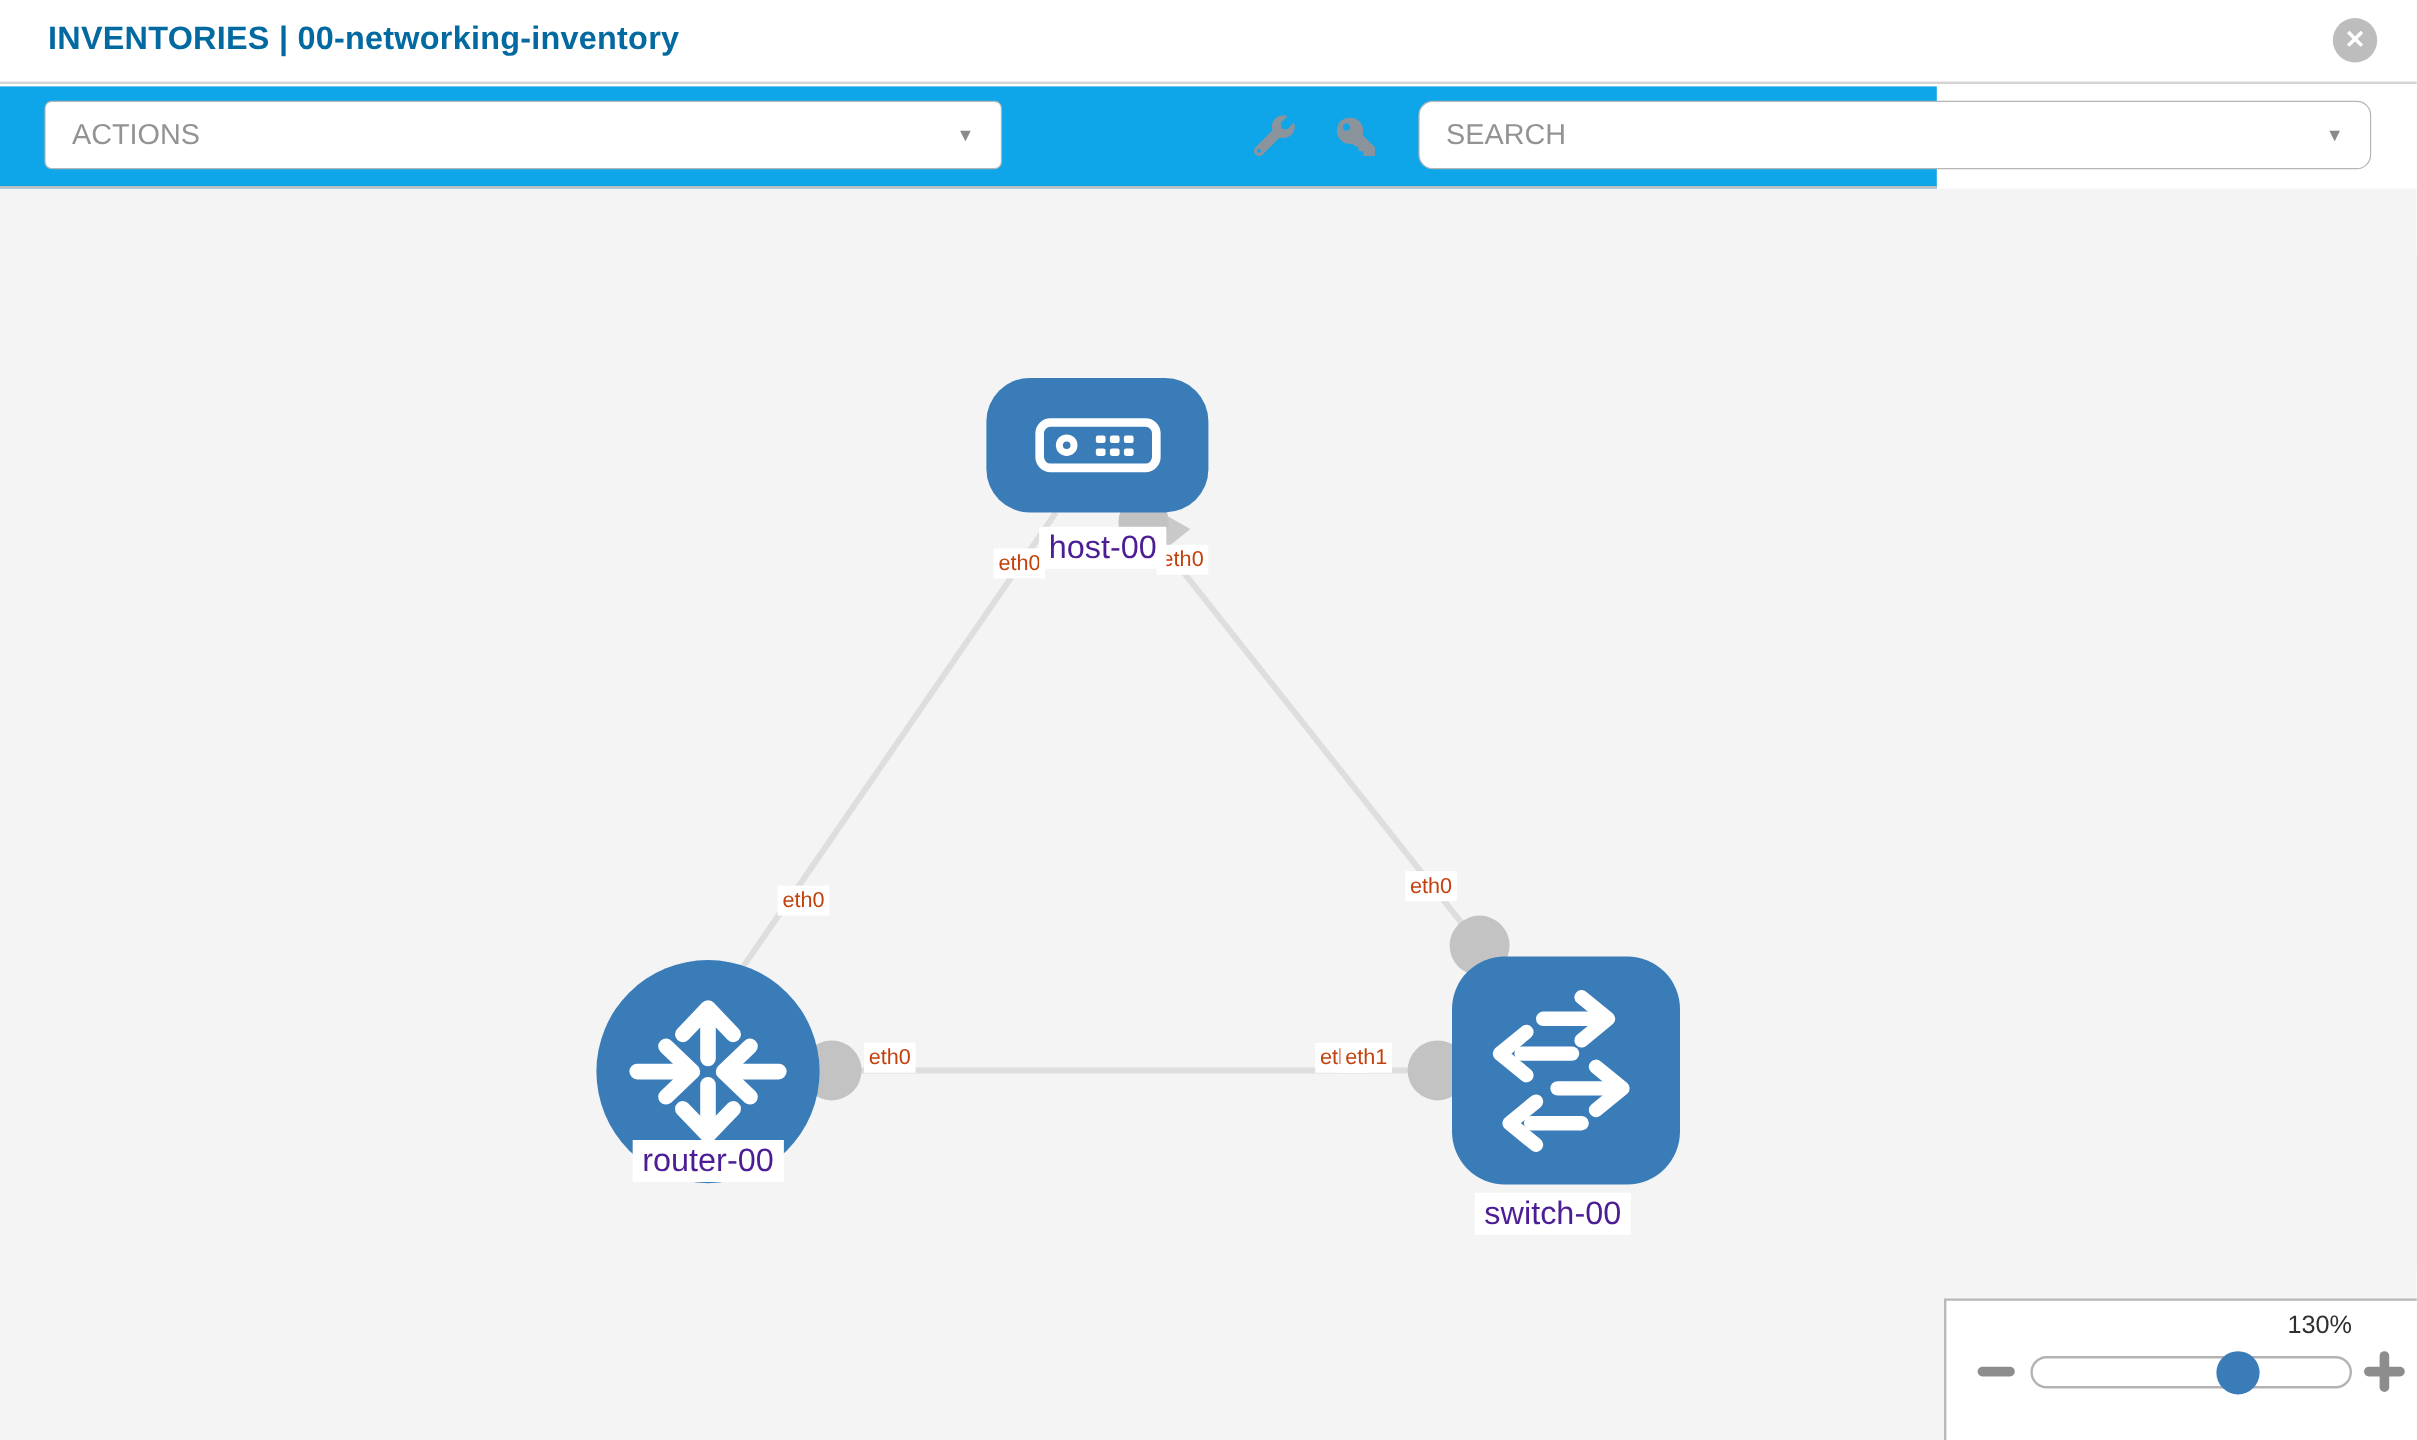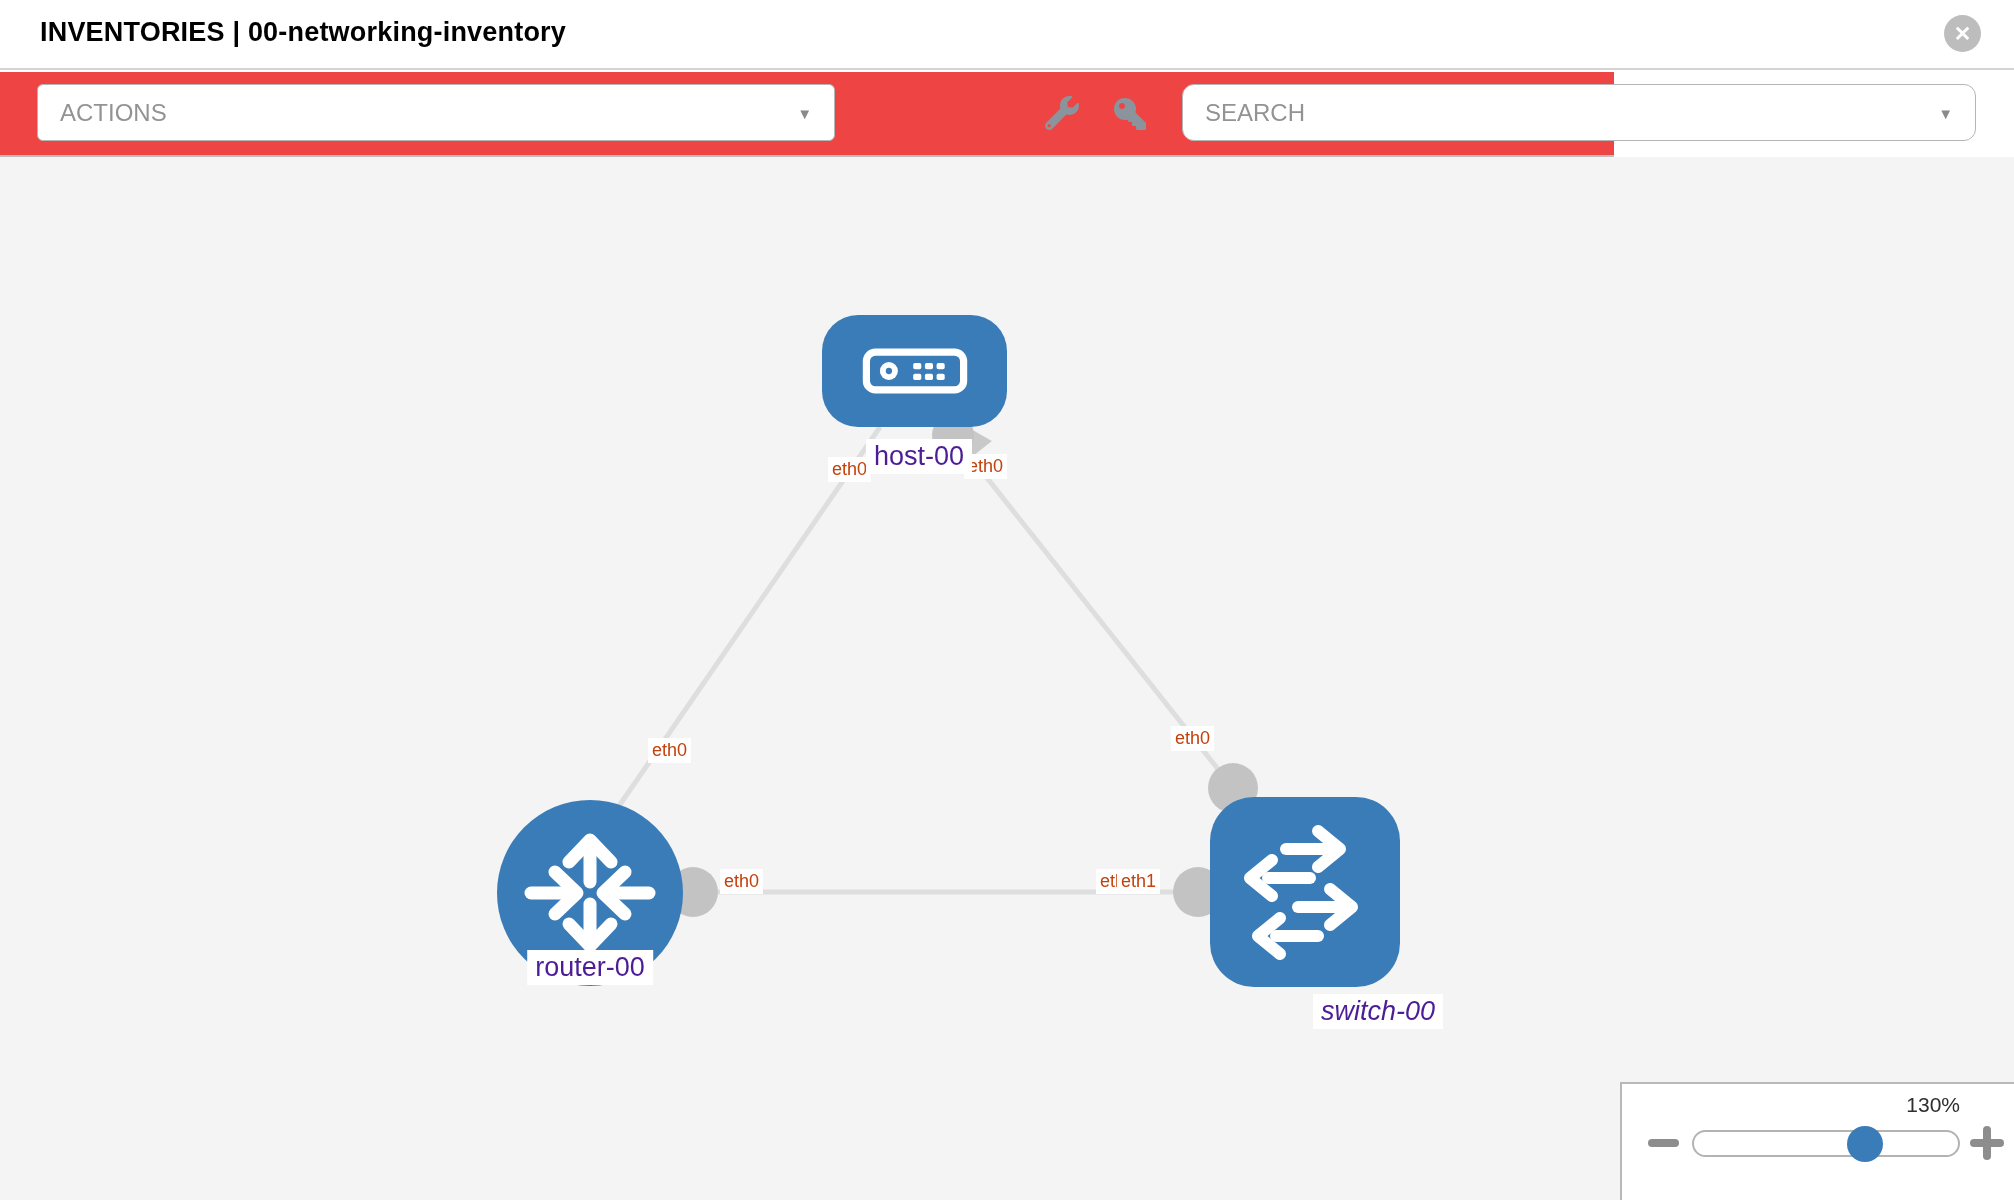--- a/index.html
+++ b/index.html
@@ -6,29 +6,29 @@
   html,body { margin:0; padding:0; }
   body {
     width:2014px; height:1200px; overflow:hidden; position:relative;
     font-family:"Liberation Sans", sans-serif; background:#ffffff;
   }
 
   
   .header { position:absolute; top:0; left:0; width:2014px; height:70px;
             background:#ffffff; border-bottom:2px solid #d4d4d4; z-index:10; }
   .header-title { position:absolute; left:40px; top:17px; font-size:27px;
-                  font-weight:bold; color:#000000; letter-spacing:.2px; }
+                  font-weight:bold; color:#0369a1; letter-spacing:.2px; }
   .close-btn { position:absolute; left:1944px; top:15px; width:37px; height:37px;
                border-radius:50%; background:#bdbdbd; color:#ffffff;
                display:flex; align-items:center; justify-content:center;
                font-size:21px; font-weight:bold; cursor:pointer; }
 
   
   .toolbar { position:absolute; top:72px; left:0; width:1614px; height:85px;
-             background:#ef4444; border-bottom:2px solid #bfbfbf; z-index:9; }
+             background:#0ea5e9; border-bottom:2px solid #bfbfbf; z-index:9; }
   .select-box { position:absolute; top:12px; height:57px; background:#ffffff;
                 border:1px solid #b5b5b5; border-radius:6px; display:flex;
                 align-items:center; padding:0 22px; color:#939393; font-size:24px;
                 cursor:pointer; }
   .select-actions { left:37px;  width:798px; }
   .select-search  { left:1182px; width:794px;border-radius:12px; }
   .select-arrow { position:absolute; right:22px; top:50%; transform:translateY(-50%);
                   font-size:15px; color:#8a8a8a; }
   .tool-icon { position:absolute; cursor:pointer; }
   .tool-icon svg { display:block; }
@@ -47,21 +47,21 @@
           display:flex; align-items:center; justify-content:center; cursor:pointer; }
   .node-host   { left:822px;  top:158px; width:185px; height:112px; border-radius:36px; }
   .node-router { left:497px;  top:643px; width:186px; height:186px; border-radius:50%; }
   .node-switch { left:1210px; top:640px; width:190px; height:190px; border-radius:44px; }
 
   .node-label { position:absolute; background:#ffffff; color:#4c1d95;
                 font-size:27px; padding:2px 8px; white-space:nowrap;
                 transform:translateX(-50%); z-index:5; }
   .label-host   { left:919px;  top:282px; }
   .label-router { left:590px;  top:793px; }
-  .label-switch { left:1378px; top:837px;font-style:italic; }
+  .label-switch { left:1294px; top:837px; }
 
   .if-label { position:absolute; background:#ffffff; color:#c2410c;
               font-size:18px; line-height:1.25; padding:1px 4px;
               white-space:nowrap; z-index:4; }
   .if-host-left    { left:828px;  top:300px; }
   .if-host-right   { left:964px;  top:297px; }
   .if-router-top   { left:648px;  top:581px; }
   .if-switch-top   { left:1171px; top:569px; }
   .if-router-right { left:720px;  top:712px; }
   .if-switch-left-under { left:1096px; top:712px; z-index:4; }

